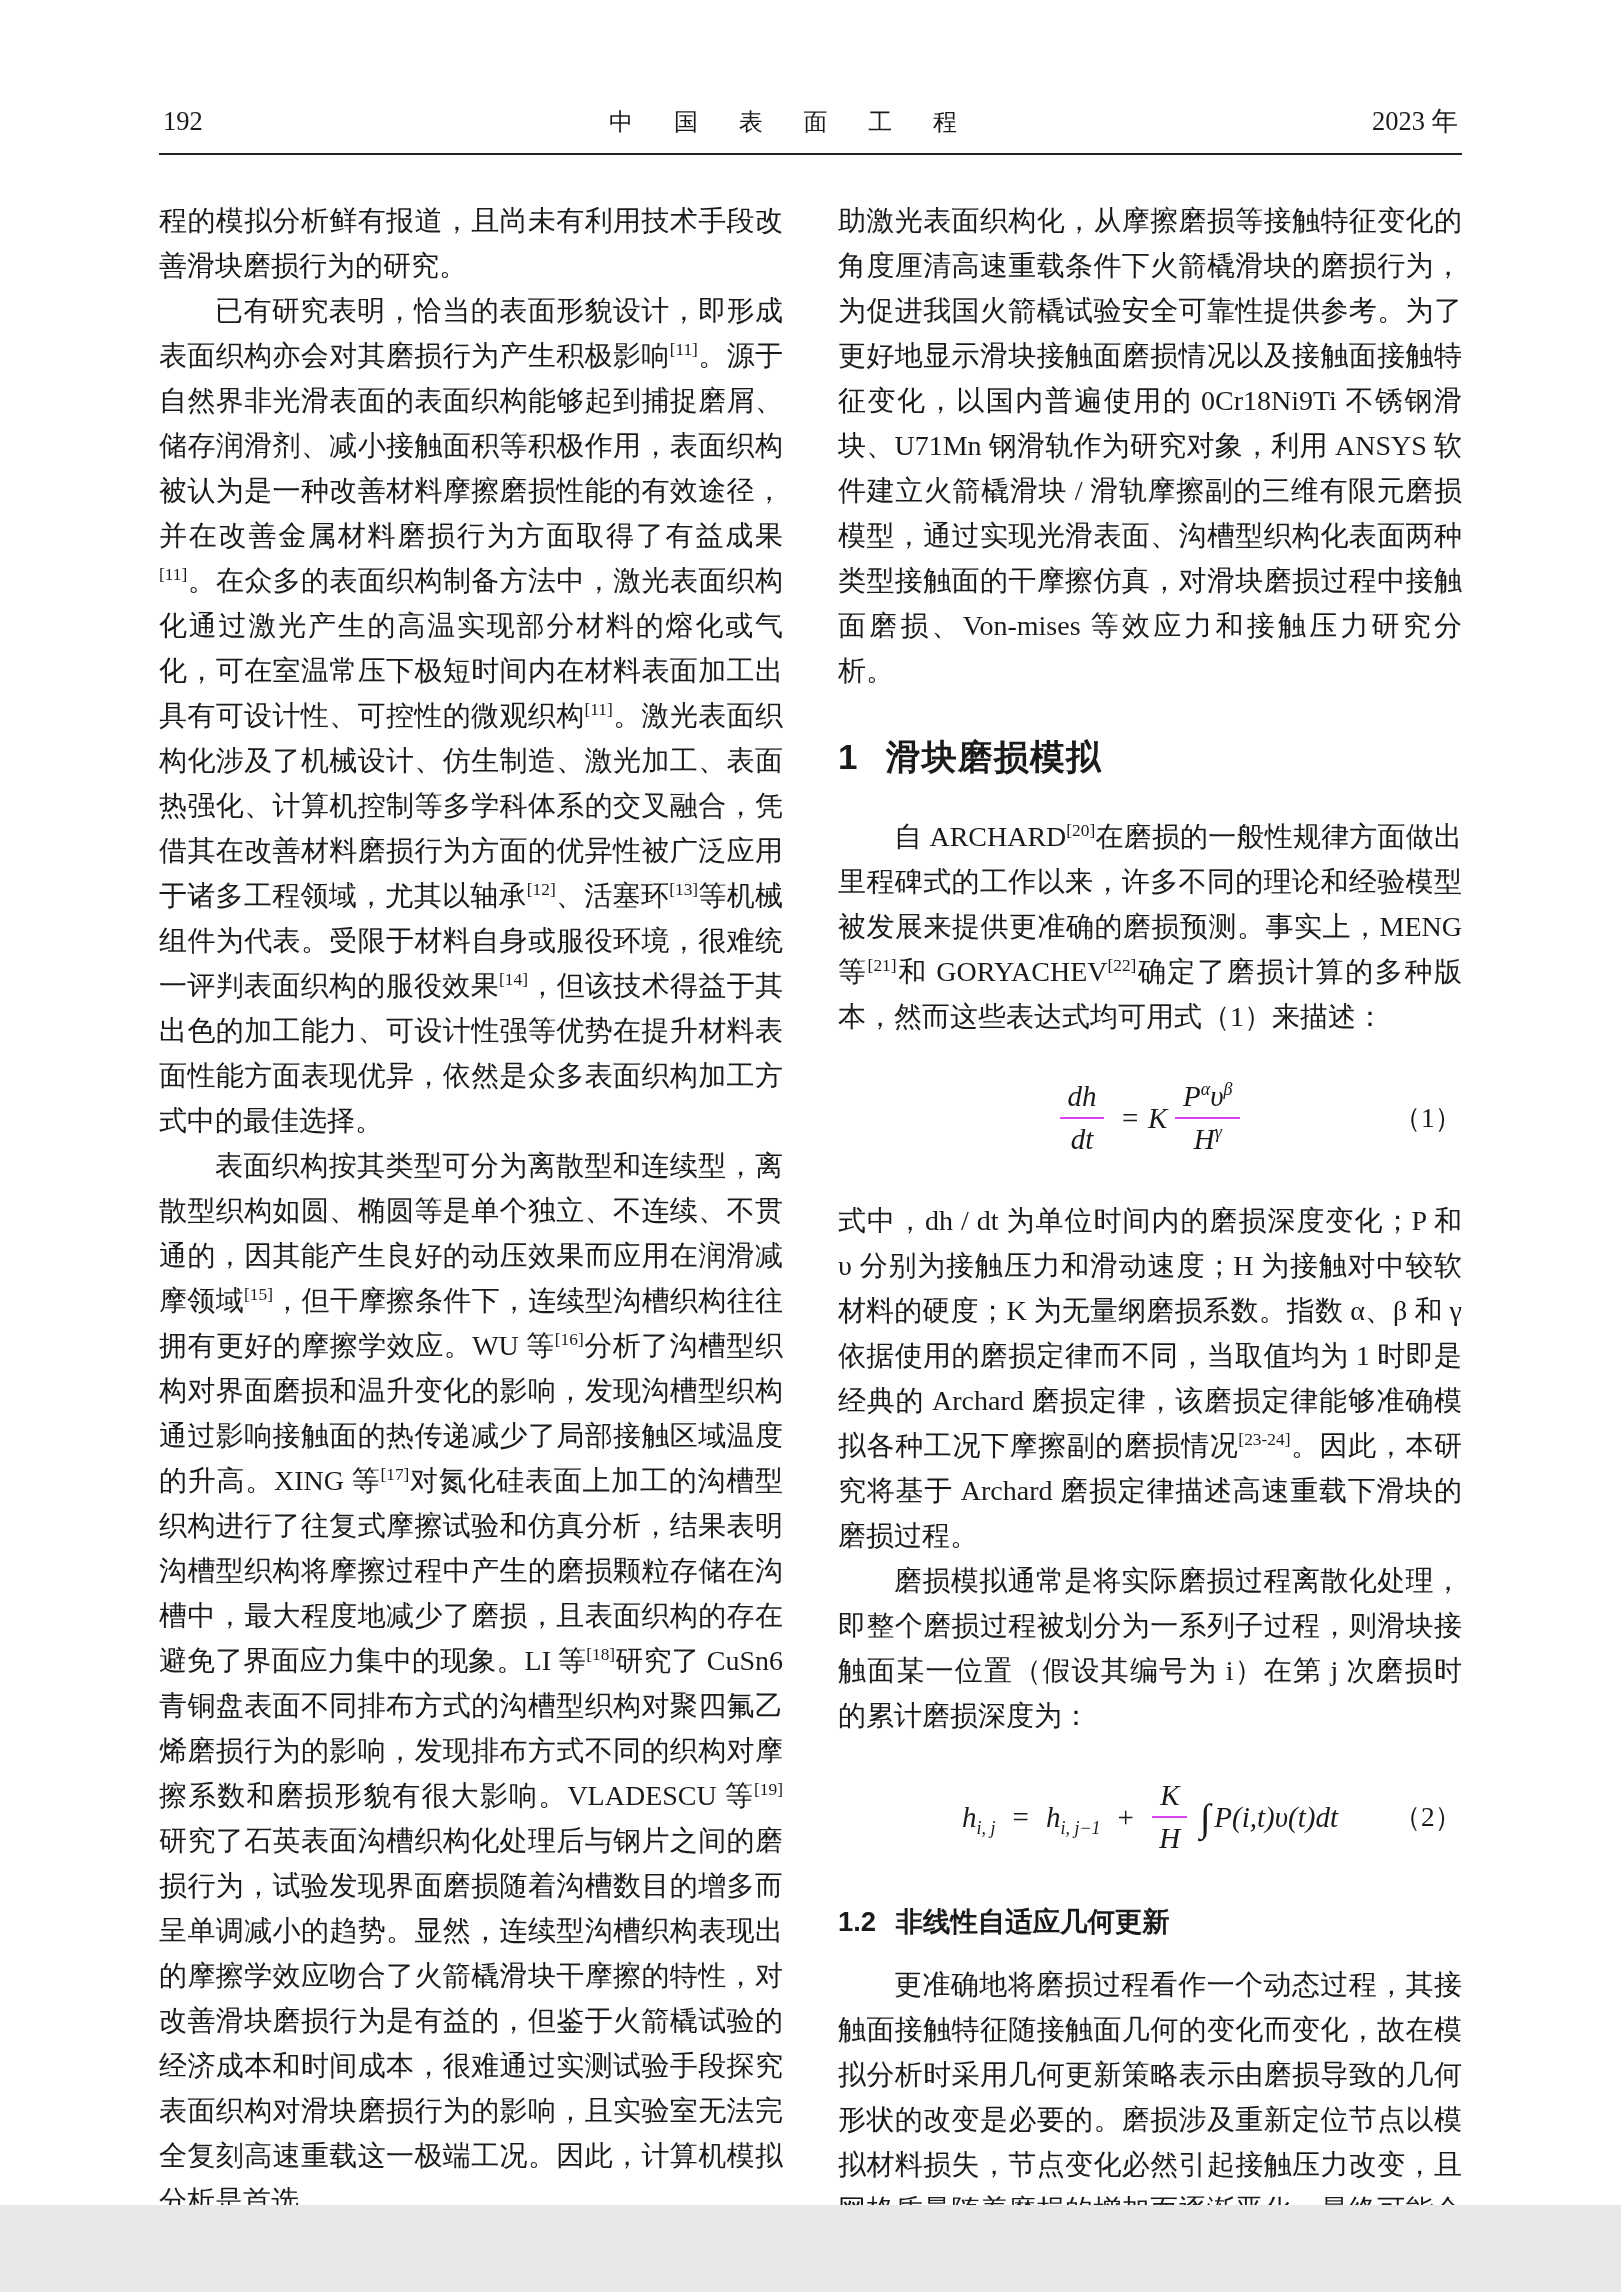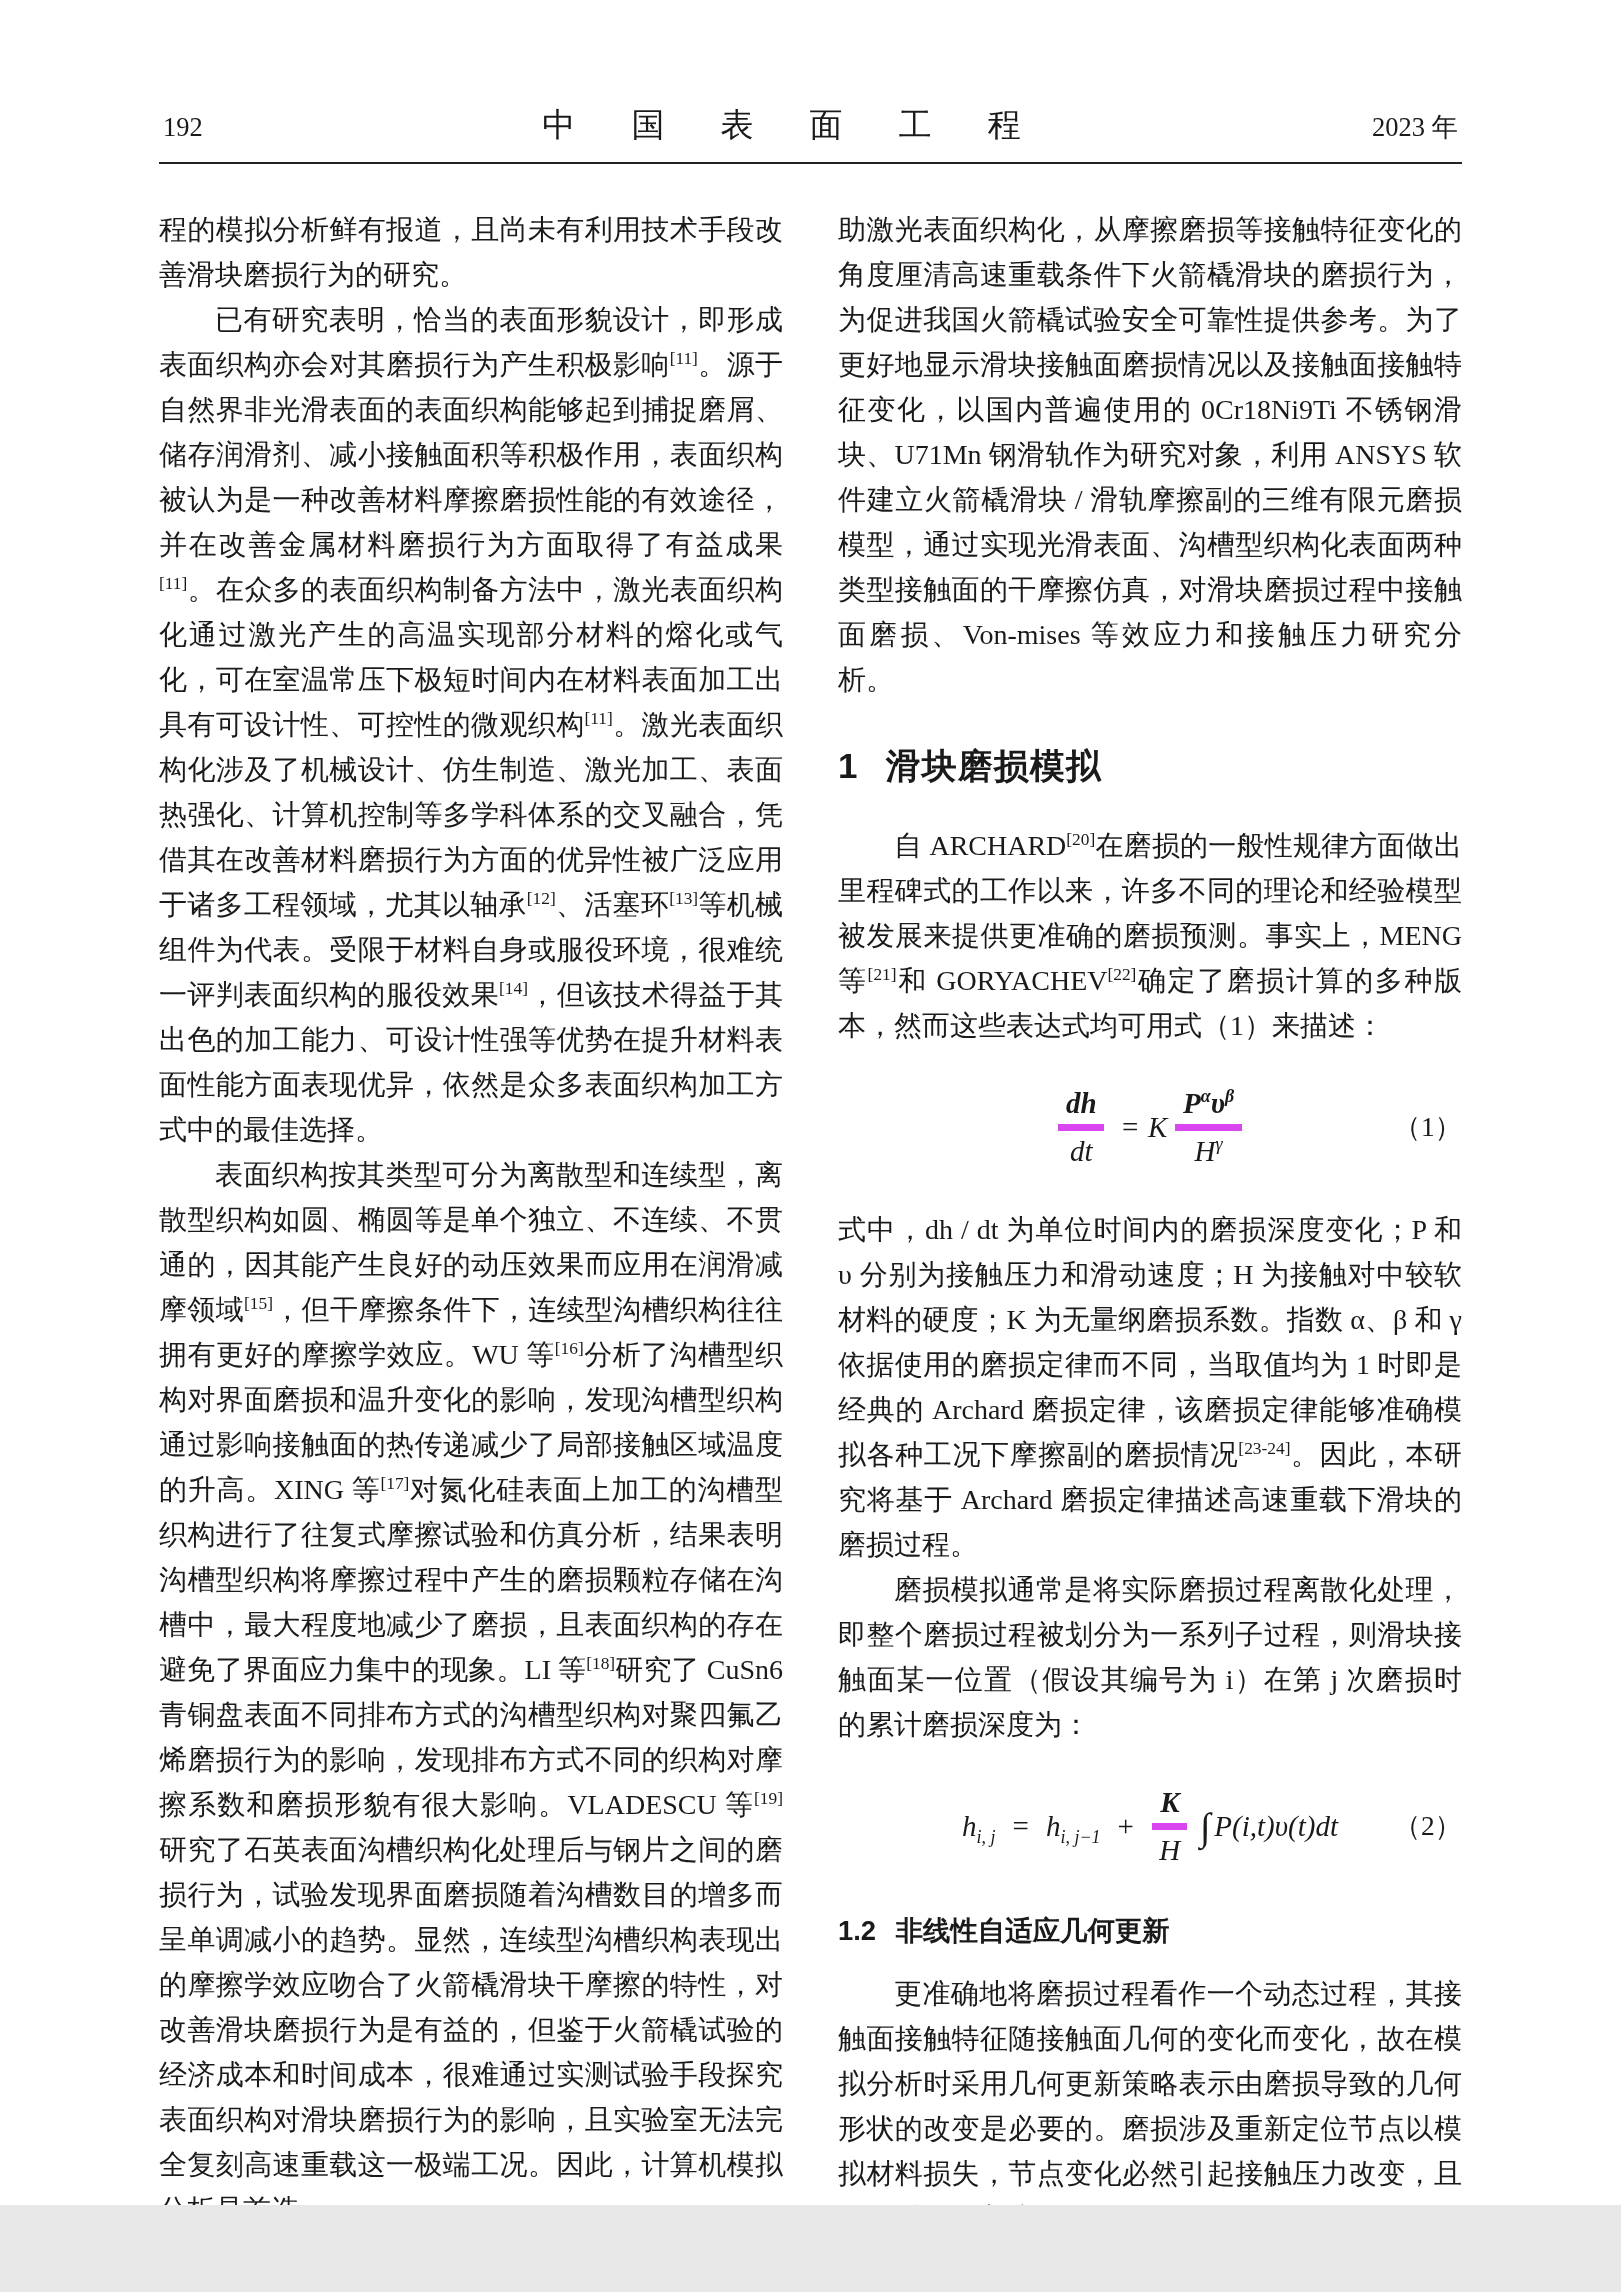--- a/index.html
+++ b/index.html
@@ -18,21 +18,21 @@
   
   .running-head {
     display: flex;
     justify-content: space-between;
     align-items: baseline;
     font-size: 26.5px;
     padding: 0 3.9px 13.7px 3.9px;
   }
   .running-head .journal {
     letter-spacing: 0.35em;
-    font-size: 33px;
+    font-size: 24px;
   }
   .head-rule {
     border: 0;
     border-top: 2px solid #222;
     margin: 0 0 43px 0;
   }
   
   .columns {
     display: flex;
     gap: 55px;
@@ -90,22 +90,21 @@
   }
   .frac {
     display: inline-flex;
     flex-direction: column;
     align-items: center;
     vertical-align: middle;
     margin: 0 7.8px;
   }
   .frac .fnum {
     padding: 0 7.8px 3.9px 7.8px;
-    border-bottom: 7px solid #d946ef;
-    font-weight: bold;
+    border-bottom: 2px solid #d946ef;
   }
   .frac .fden { padding: 3.9px 7.8px 0 7.8px; }
   .fsub {
     font-size: 0.62em;
     vertical-align: sub;
     line-height: 0;
     text-align: right;
   }
   .fsup {
     font-size: 0.62em;

